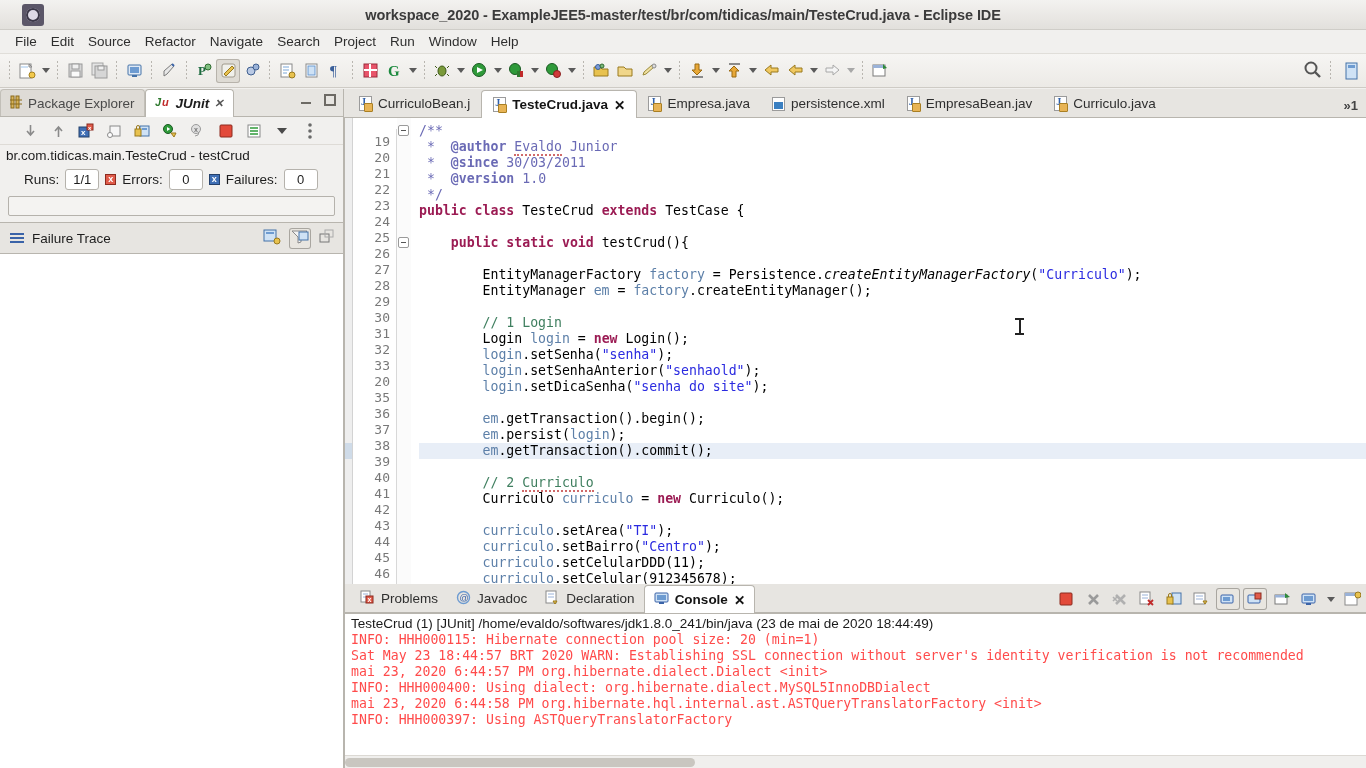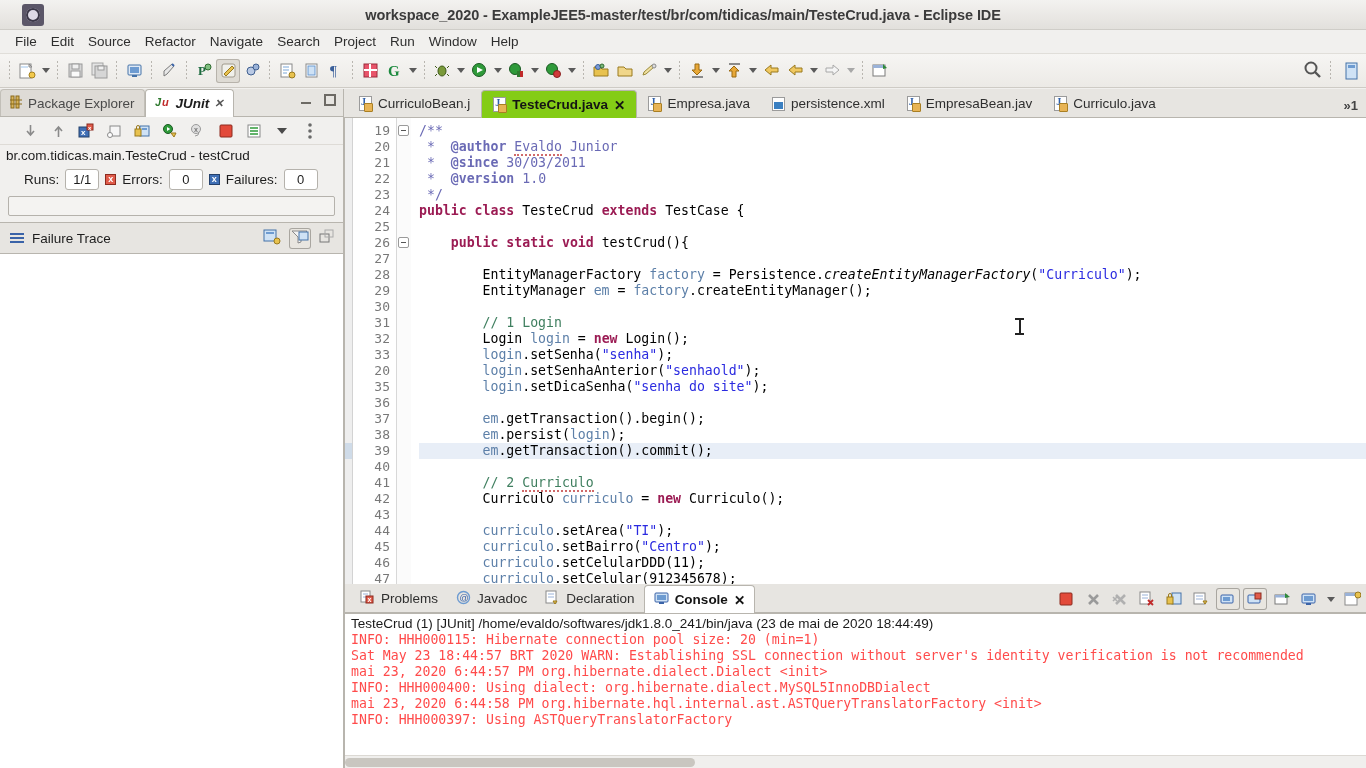--- a/index.html
+++ b/index.html
@@ -243,21 +243,21 @@
     display: flex; align-items: flex-end; position: relative;
     border-bottom: 1px solid #b8b5ae;
     padding-left: 4px;
   }
   .etab {
     height: 27px; display: flex; align-items: center; gap: 6px;
     padding: 0 11px; font-size: 13.5px; color: #2f2f2f;
     border-radius: 4px 4px 0 0; white-space: nowrap;
   }
   .etab.active {
-    background: #84cc16; border: 1px solid #b8b5ae; border-bottom: none;
+    background: #ffffff; border: 1px solid #b8b5ae; border-bottom: none;
     font-weight: bold; color: #141414; height: 28px; margin-bottom: -1px;
   }
   .jicon {
     width: 13px; height: 15px; background: #fefefe;
     border: 1px solid #9b9b9b; position: relative; flex: 0 0 auto;
   }
   .jicon::before {
     content: "J"; position: absolute; left: 1px; top: -1px;
     font-size: 10px; font-weight: bold; color: #2f5fa8; font-family: "Liberation Serif", serif;
   }
@@ -793,21 +793,21 @@
         <span class="jicon"></span>
         <span>Curriculo.java</span>
       </div>
       <div class="tab-overflow">»1</div>
     </div>
 
     <div class="editor">
       <div class="gutter-left">
         <div class="curmark" id="curmark" style="top: 325px; height: 16px;"></div>
       </div>
-      <div class="linenos" id="linenos" style="padding-top: 5px;">
+      <div class="linenos" id="linenos" style="padding-top: 5px; margin-top: 11px;">
           <div class="ln">19</div>
           <div class="ln">20</div>
           <div class="ln">21</div>
           <div class="ln">22</div>
           <div class="ln">23</div>
           <div class="ln">24</div>
           <div class="ln">25</div>
           <div class="ln">26</div>
           <div class="ln">27</div>
           <div class="ln">28</div>

